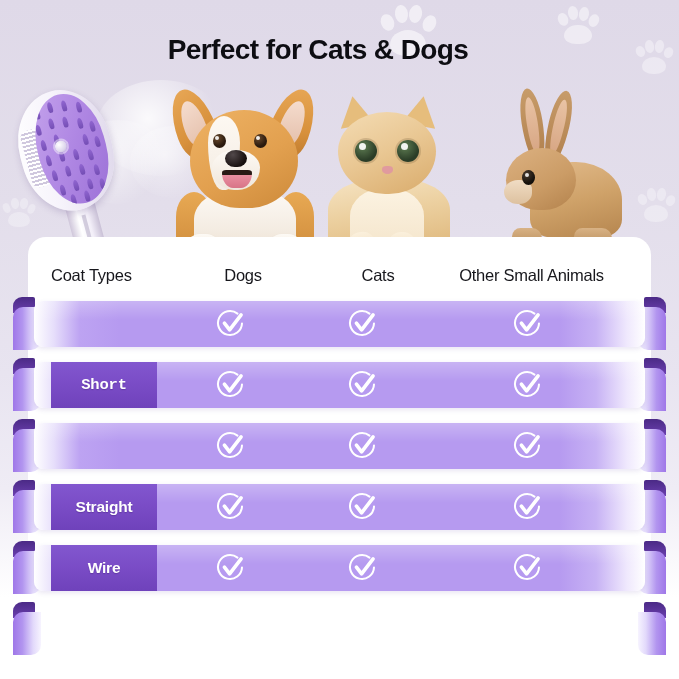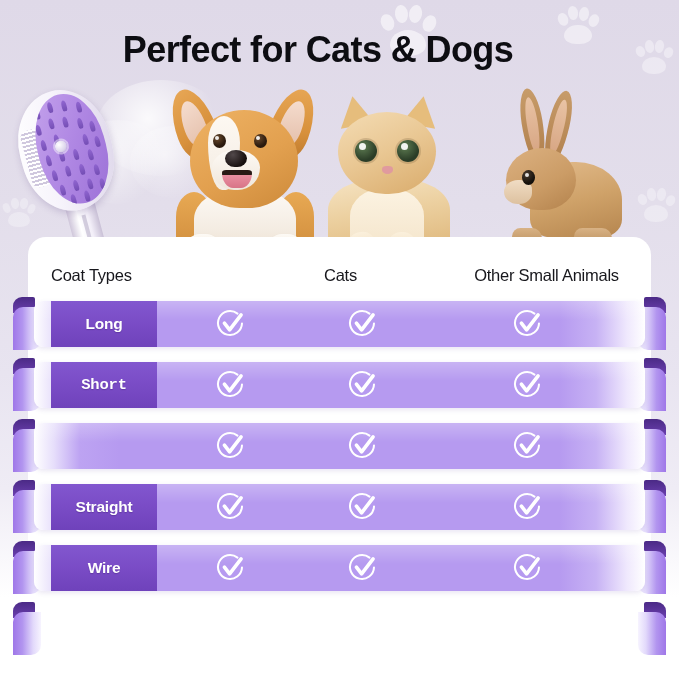--- a/index.html
+++ b/index.html
@@ -45,21 +45,21 @@
   .paw .t3 { width: 23%; height: 33%; left: 52%; top: 6%;  transform: rotate(10deg); }
   .paw .t4 { width: 22%; height: 30%; left: 75%; top: 24%; transform: rotate(24deg); }
 
   
   #title {
     position: absolute;
     left: 0;
     top: 26px;
     width: 636px;
     text-align: center;
-    font-size: 36px;
+    font-size: 28px;
     line-height: 48px;
     font-weight: bold;
     color: #0d0d12;
     letter-spacing: -0.6px;
     white-space: nowrap;
   }
 
   
   #hero {
     position: absolute;
@@ -391,22 +391,22 @@
     position: absolute;
     top: 0;
     font-size: 16.5px;
     line-height: 28px;
     color: #17171c;
     letter-spacing: -0.25px;
     white-space: nowrap;
   }
   .col-head.c0 { left: 23px;  text-align: left; }
   .col-head.c1 { left: 150px; width: 130px; text-align: center; }
-  .col-head.c2 { left: 296px; width: 128px; text-align: left; }
-  .col-head.c3 { left: 411px; width: 215px; text-align: center; }
+  .col-head.c2 { left: 286px; width: 128px; text-align: center; }
+  .col-head.c3 { left: 396px; width: 215px; text-align: center; }
 
   
   #rows {
     position: absolute;
     left: 0;
     top: 293px;
     width: 679px;
     height: 386px;
   }
   .ribbon-row {
@@ -658,41 +658,39 @@
           <div class="gl"></div>
         </div>
       <div class="rb-foot f"></div>
       <div class="rb-foot b"></div>
     </div>
   </div>
 
   <div id="card">
     <div id="header-row">
       <div class="col-head c0">Coat Types</div>
+      <div class="col-head c1">Dogs</div>
       <div class="col-head c2">Cats</div>
       <div class="col-head c3">Other Small Animals</div>
     </div>
   </div>
 
   <div id="rows">
 
     <div class="ribbon-row" style="top:0px;">
       <div class="tail left">
           <div class="fold"></div>
           <div class="sheet"></div>
         </div>
       <div class="tail right">
           <div class="fold"></div>
           <div class="sheet"></div>
         </div>
       <div class="band">
         <div class="gloss"></div>
-        <div class="label-block">
-            <span>Long</span>
-          </div>
         <div class="check k0">
             <svg viewBox="0 0 32 32">
               <path d="M22.5 5.6A12 12 0 1 0 27 15.4" fill="none" stroke="#ffffff" stroke-width="2" stroke-linecap="round"></path>
               <path d="M9.4 15.2l5.2 6.6L26.1 6.9" fill="none" stroke="#ffffff" stroke-width="3.6" stroke-linecap="round" stroke-linejoin="round"></path>
             </svg>
           </div>
         <div class="check k1">
             <svg viewBox="0 0 32 32">
               <path d="M22.5 5.6A12 12 0 1 0 27 15.4" fill="none" stroke="#ffffff" stroke-width="2" stroke-linecap="round"></path>
               <path d="M9.4 15.2l5.2 6.6L26.1 6.9" fill="none" stroke="#ffffff" stroke-width="3.6" stroke-linecap="round" stroke-linejoin="round"></path>

